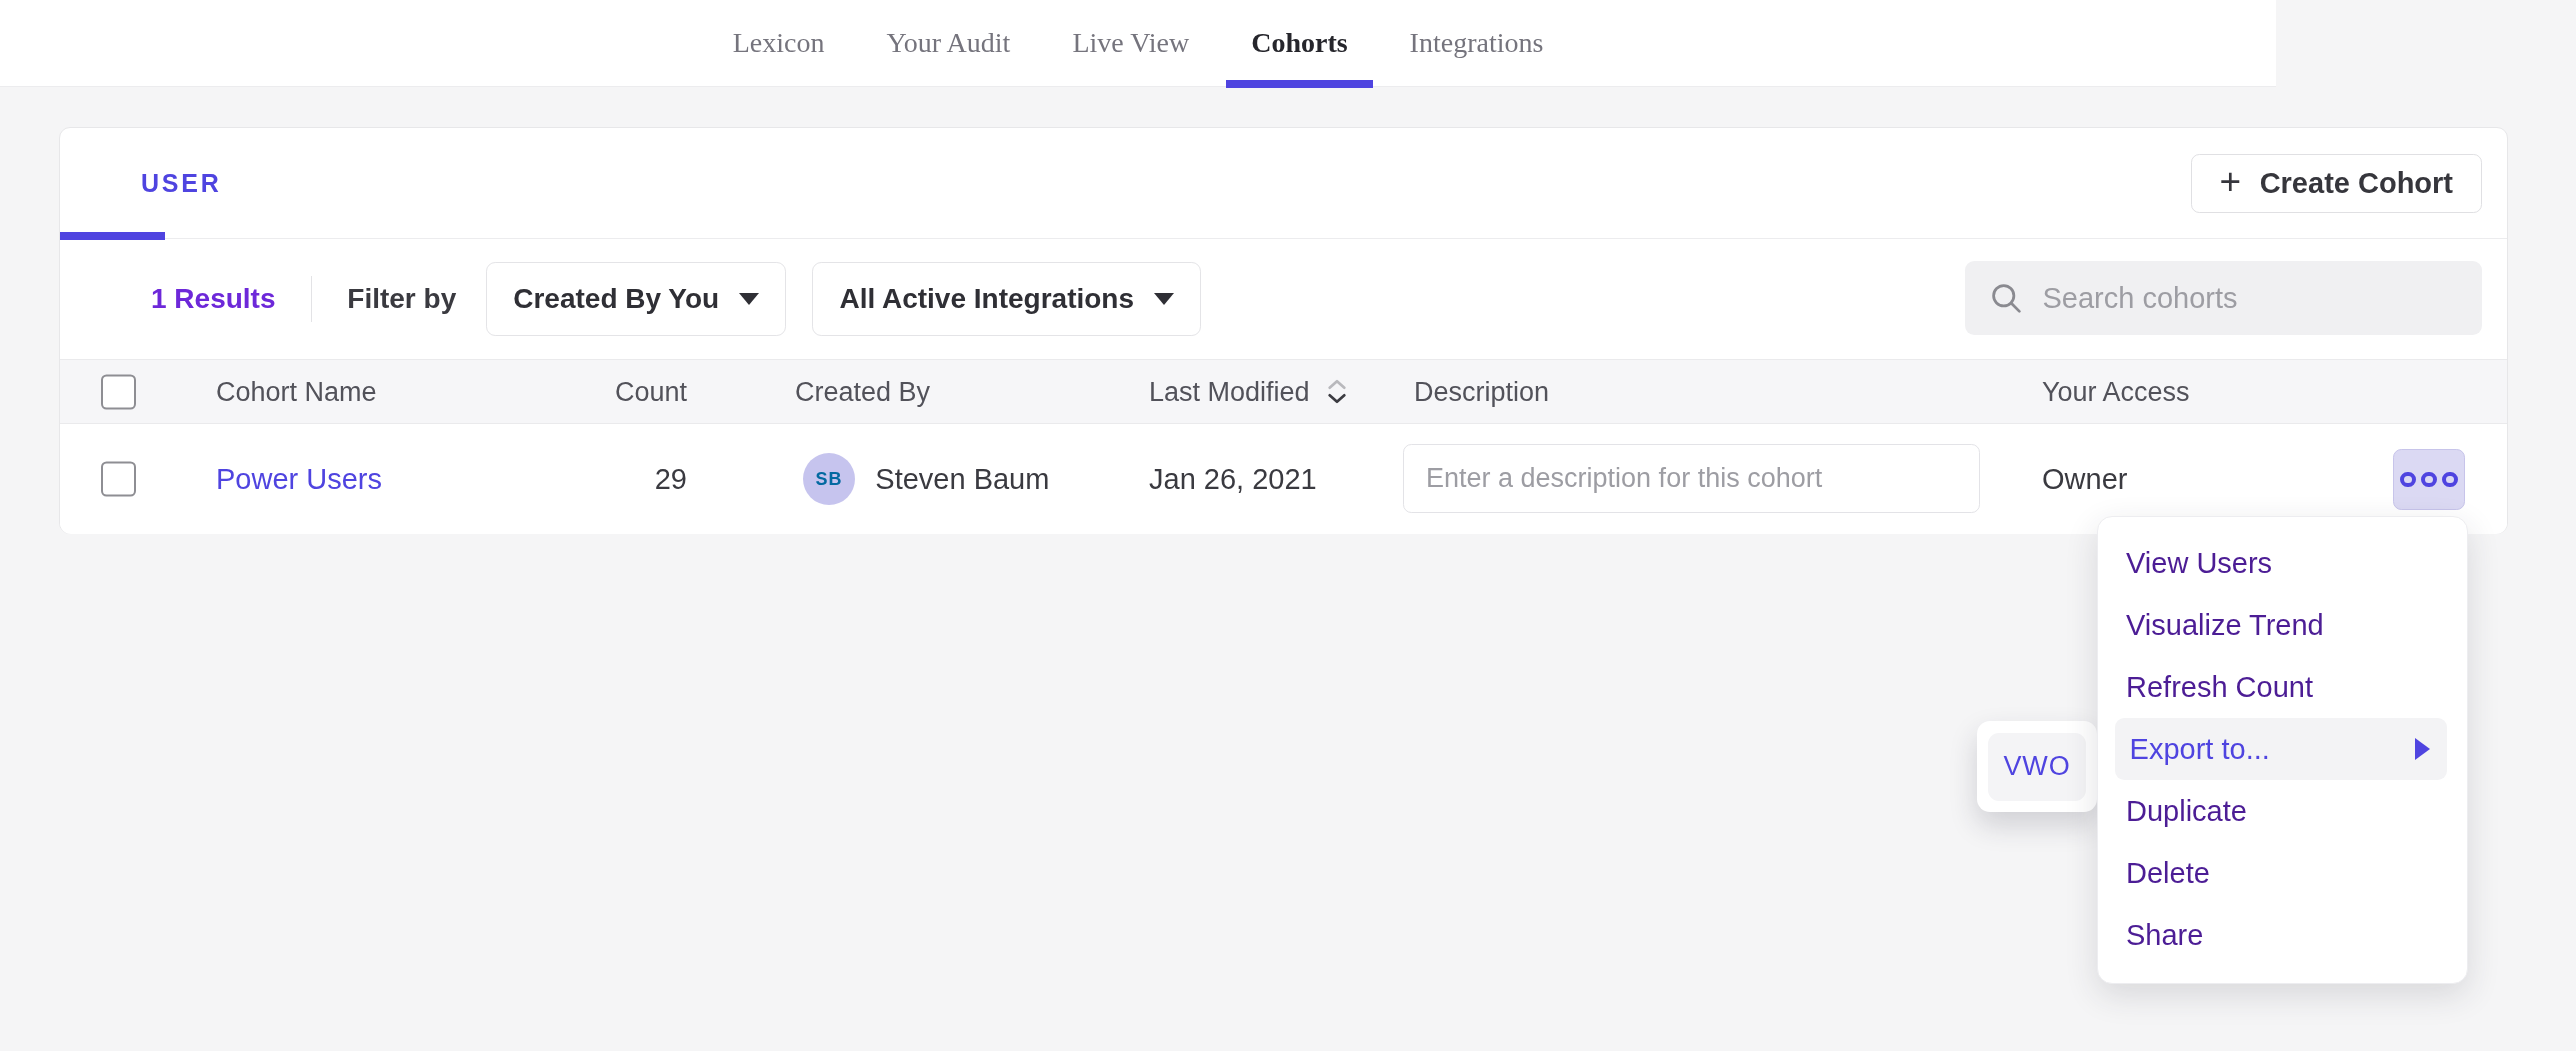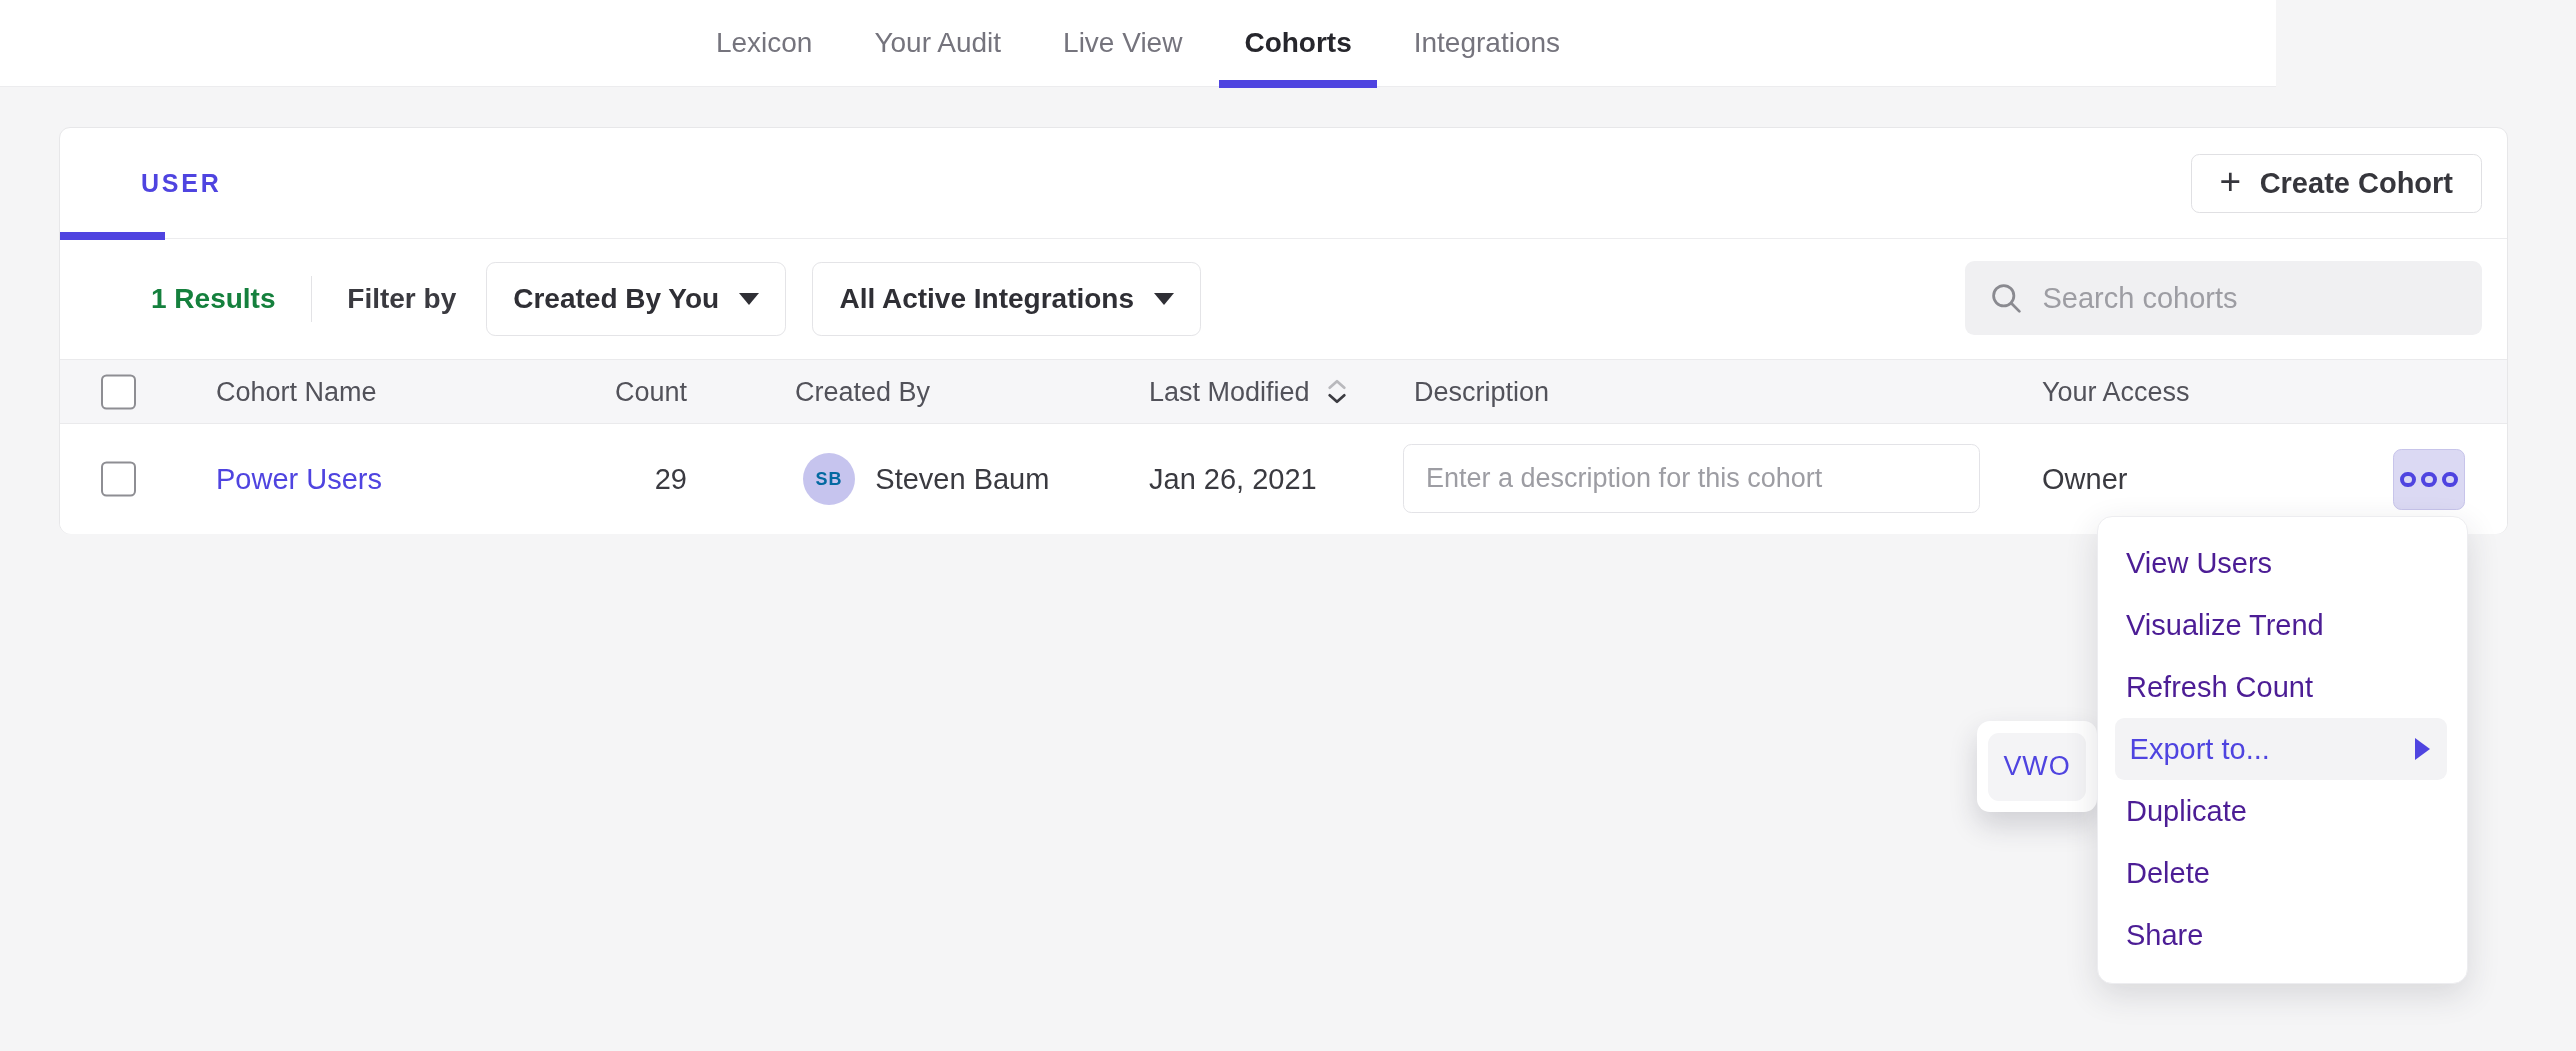--- a/index.html
+++ b/index.html
@@ -9,21 +9,21 @@
     background:#f5f5f6;
     font-family:"Liberation Sans", sans-serif;
     color:#3a3a40;
     overflow:hidden;
   }
 
   
   .topbar {
     position:absolute; left:0; top:0; width:2276px; height:87px;
     background:#ffffff; border-bottom:1.8px solid #ececee;
-    display:flex; justify-content:center;
+    display:flex; justify-content:center;font-family:Liberation Serif, serif;
   }
   .nav { display:flex; height:100%; }
   .nav-item {
     position:relative; display:flex; align-items:center;
     padding:0 31px; font-size:28px; color:#75747d; cursor:pointer;
     white-space:nowrap;
   }
   .nav-item.active { color:#26262c; font-weight:600; }
   .nav-underline {
     position:absolute; left:5.5px; right:5.5px; bottom:-1.8px; height:7.4px;
@@ -47,21 +47,21 @@
   }
   .create-btn {
     position:absolute; right:25px; top:26px; height:59px; padding:0 28px;
     background:#fff; border:1.8px solid #e0e0e3; border-radius:8.3px;
     display:flex; align-items:center; gap:18.5px;
     font-size:29px; font-weight:600; color:#36363c; cursor:pointer;
   }
   .plus-icon { font-size:37px; font-weight:400; color:#36363c; line-height:1; margin-top:-3.7px; }
 
   .filterrow { position:relative; height:120px; display:flex; align-items:center; padding-left:91px; }
-  .results-count { font-size:28px; font-weight:700; color:#15803d; }
+  .results-count { font-size:28px; font-weight:700; color:#6d28d9; }
   .vdiv { width:1.8px; height:46px; background:#e3e3e6; margin:0 35px; }
   .filterby-label { font-size:28px; font-weight:700; color:#3a3a40; margin-right:30px; }
   .dropdown {
     height:74px; padding:12px 26px; margin-right:26px;
     background:#fff; border:1.8px solid #e4e4e7; border-radius:9.2px;
     display:flex; align-items:center; gap:20.3px;
     font-size:28px; font-weight:600; color:#2f2f35; cursor:pointer; white-space:nowrap;
   }
   .caret-down {
     width:0; height:0;

